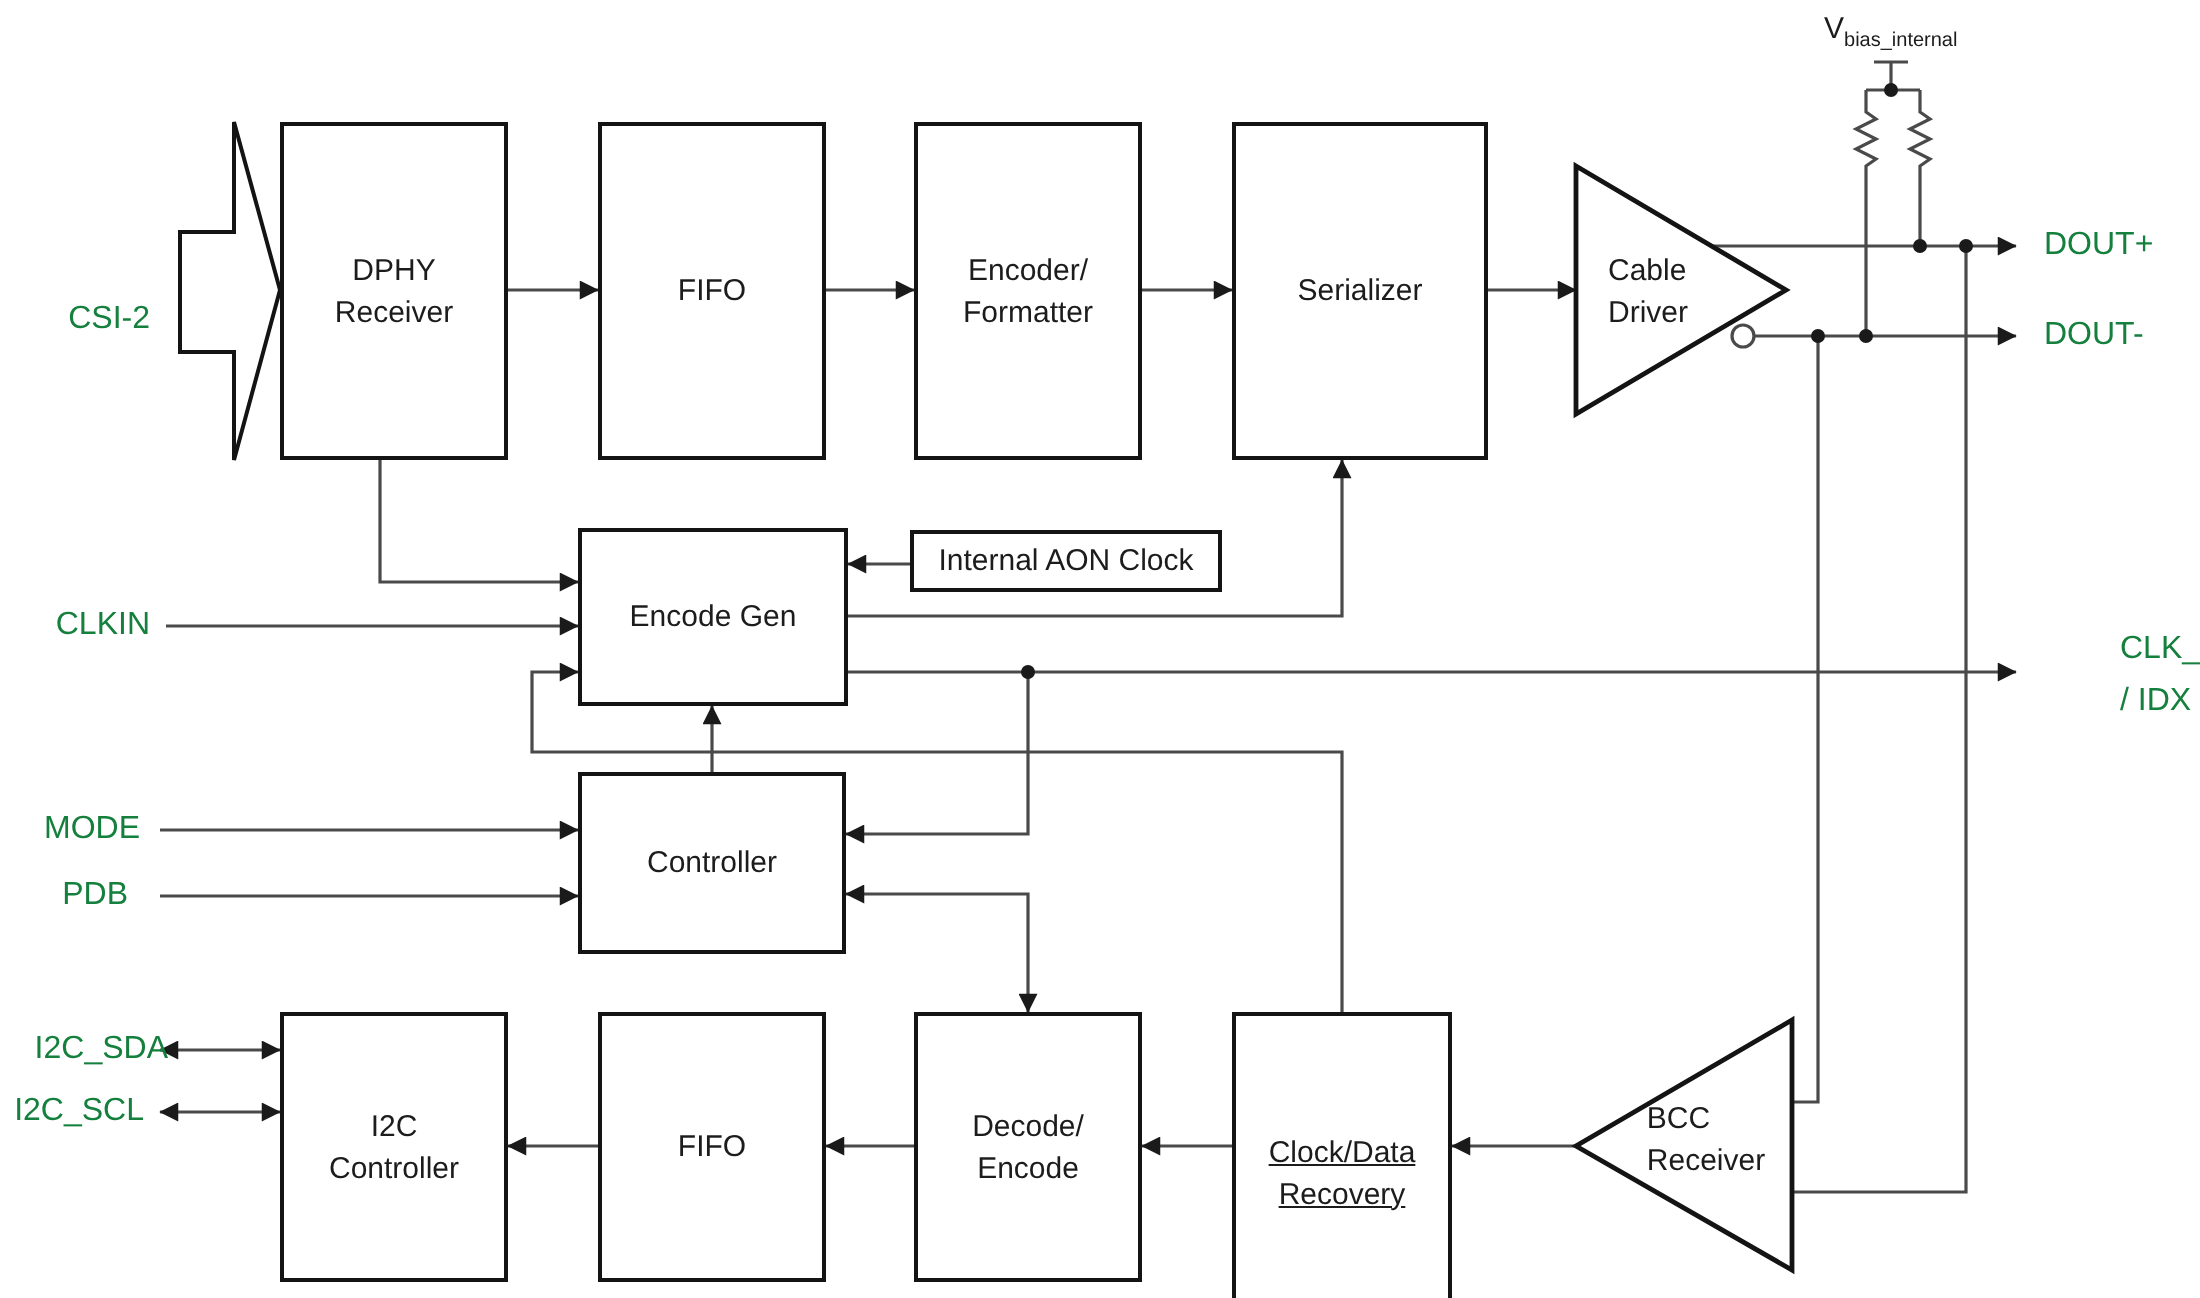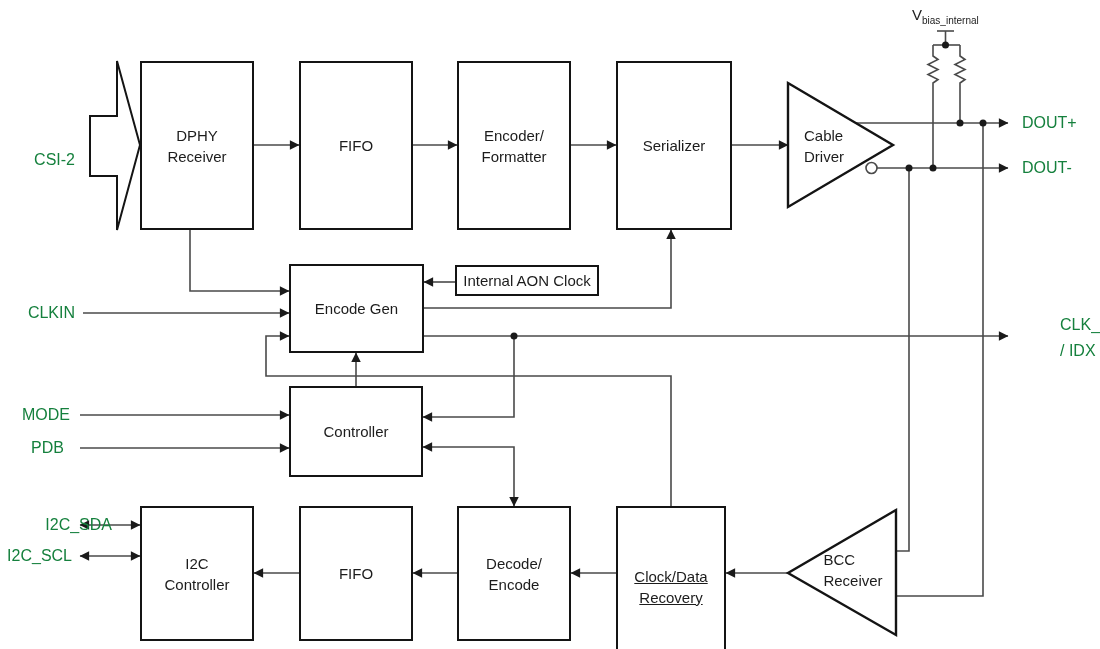--- a/index.html
+++ b/index.html
@@ -94,27 +94,27 @@
     <span>DPHY</span>
     <span>Receiver</span>
   </div>
   <div class="block" style="left:299px;top:61px;width:114px;height:169px;">
     <span>FIFO</span>
   </div>
   <div class="block" style="left:457px;top:61px;width:114px;height:169px;">
     <span>Encoder/</span>
     <span>Formatter</span>
   </div>
-  <div class="block" style="left:616px;top:61px;width:116px;height:169px;">
+  <div class="block" style="left:616px;top:61px;width:128px;height:169px;">
     <span>Serializer</span>
   </div>
   <div class="block" style="left:289px;top:264px;width:135px;height:89px;">
     <span>Encode Gen</span>
   </div>
-  <div class="block" style="left:455px;top:265px;width:144px;height:31px;">
+  <div class="block" style="left:455px;top:265px;width:156px;height:31px;">
     <span>Internal AON Clock</span>
   </div>
   <div class="block" style="left:289px;top:386px;width:134px;height:91px;">
     <span>Controller</span>
   </div>
   <div class="block" style="left:140px;top:506px;width:114px;height:135px;">
     <span>I2C</span>
     <span>Controller</span>
   </div>
   <div class="block" style="left:299px;top:506px;width:114px;height:135px;">
@@ -135,21 +135,21 @@
   </div>
   <div class="tri-label" style="left:853px;top:570px;">
     <div>BCC</div>
     <div>Receiver</div>
   </div>
 
   <div class="lbl rightal" style="right:1025px;top:144px;margin-top:16px;">CSI-2</div>
   <div class="lbl rightal" style="right:1025px;top:313px;">CLKIN</div>
   <div class="lbl rightal" style="right:1030px;top:415px;">MODE</div>
   <div class="lbl rightal" style="right:1036px;top:448px;">PDB</div>
-  <div class="lbl rightal" style="right:988px;top:525px;margin-left:21px;">I2C_SDA</div>
+  <div class="lbl rightal" style="right:1016px;top:525px;margin-left:21px;">I2C_SDA</div>
   <div class="lbl rightal" style="right:1028px;top:556px;margin-left:44px;">I2C_SCL</div>
   <div class="lbl leftal" style="left:1022px;top:123px;">DOUT+</div>
   <div class="lbl leftal" style="left:1022px;top:168px;">DOUT-</div>
   <div class="lbl leftal two-line" style="left:1022px;top:338px;">
     <div>CLK_OUT</div>
     <div>/ IDX</div>
   </div>
   <div class="vbias" style="left:912px;top:6px;"><span>V</span><sub>bias_internal</sub></div>
 
 </div>

